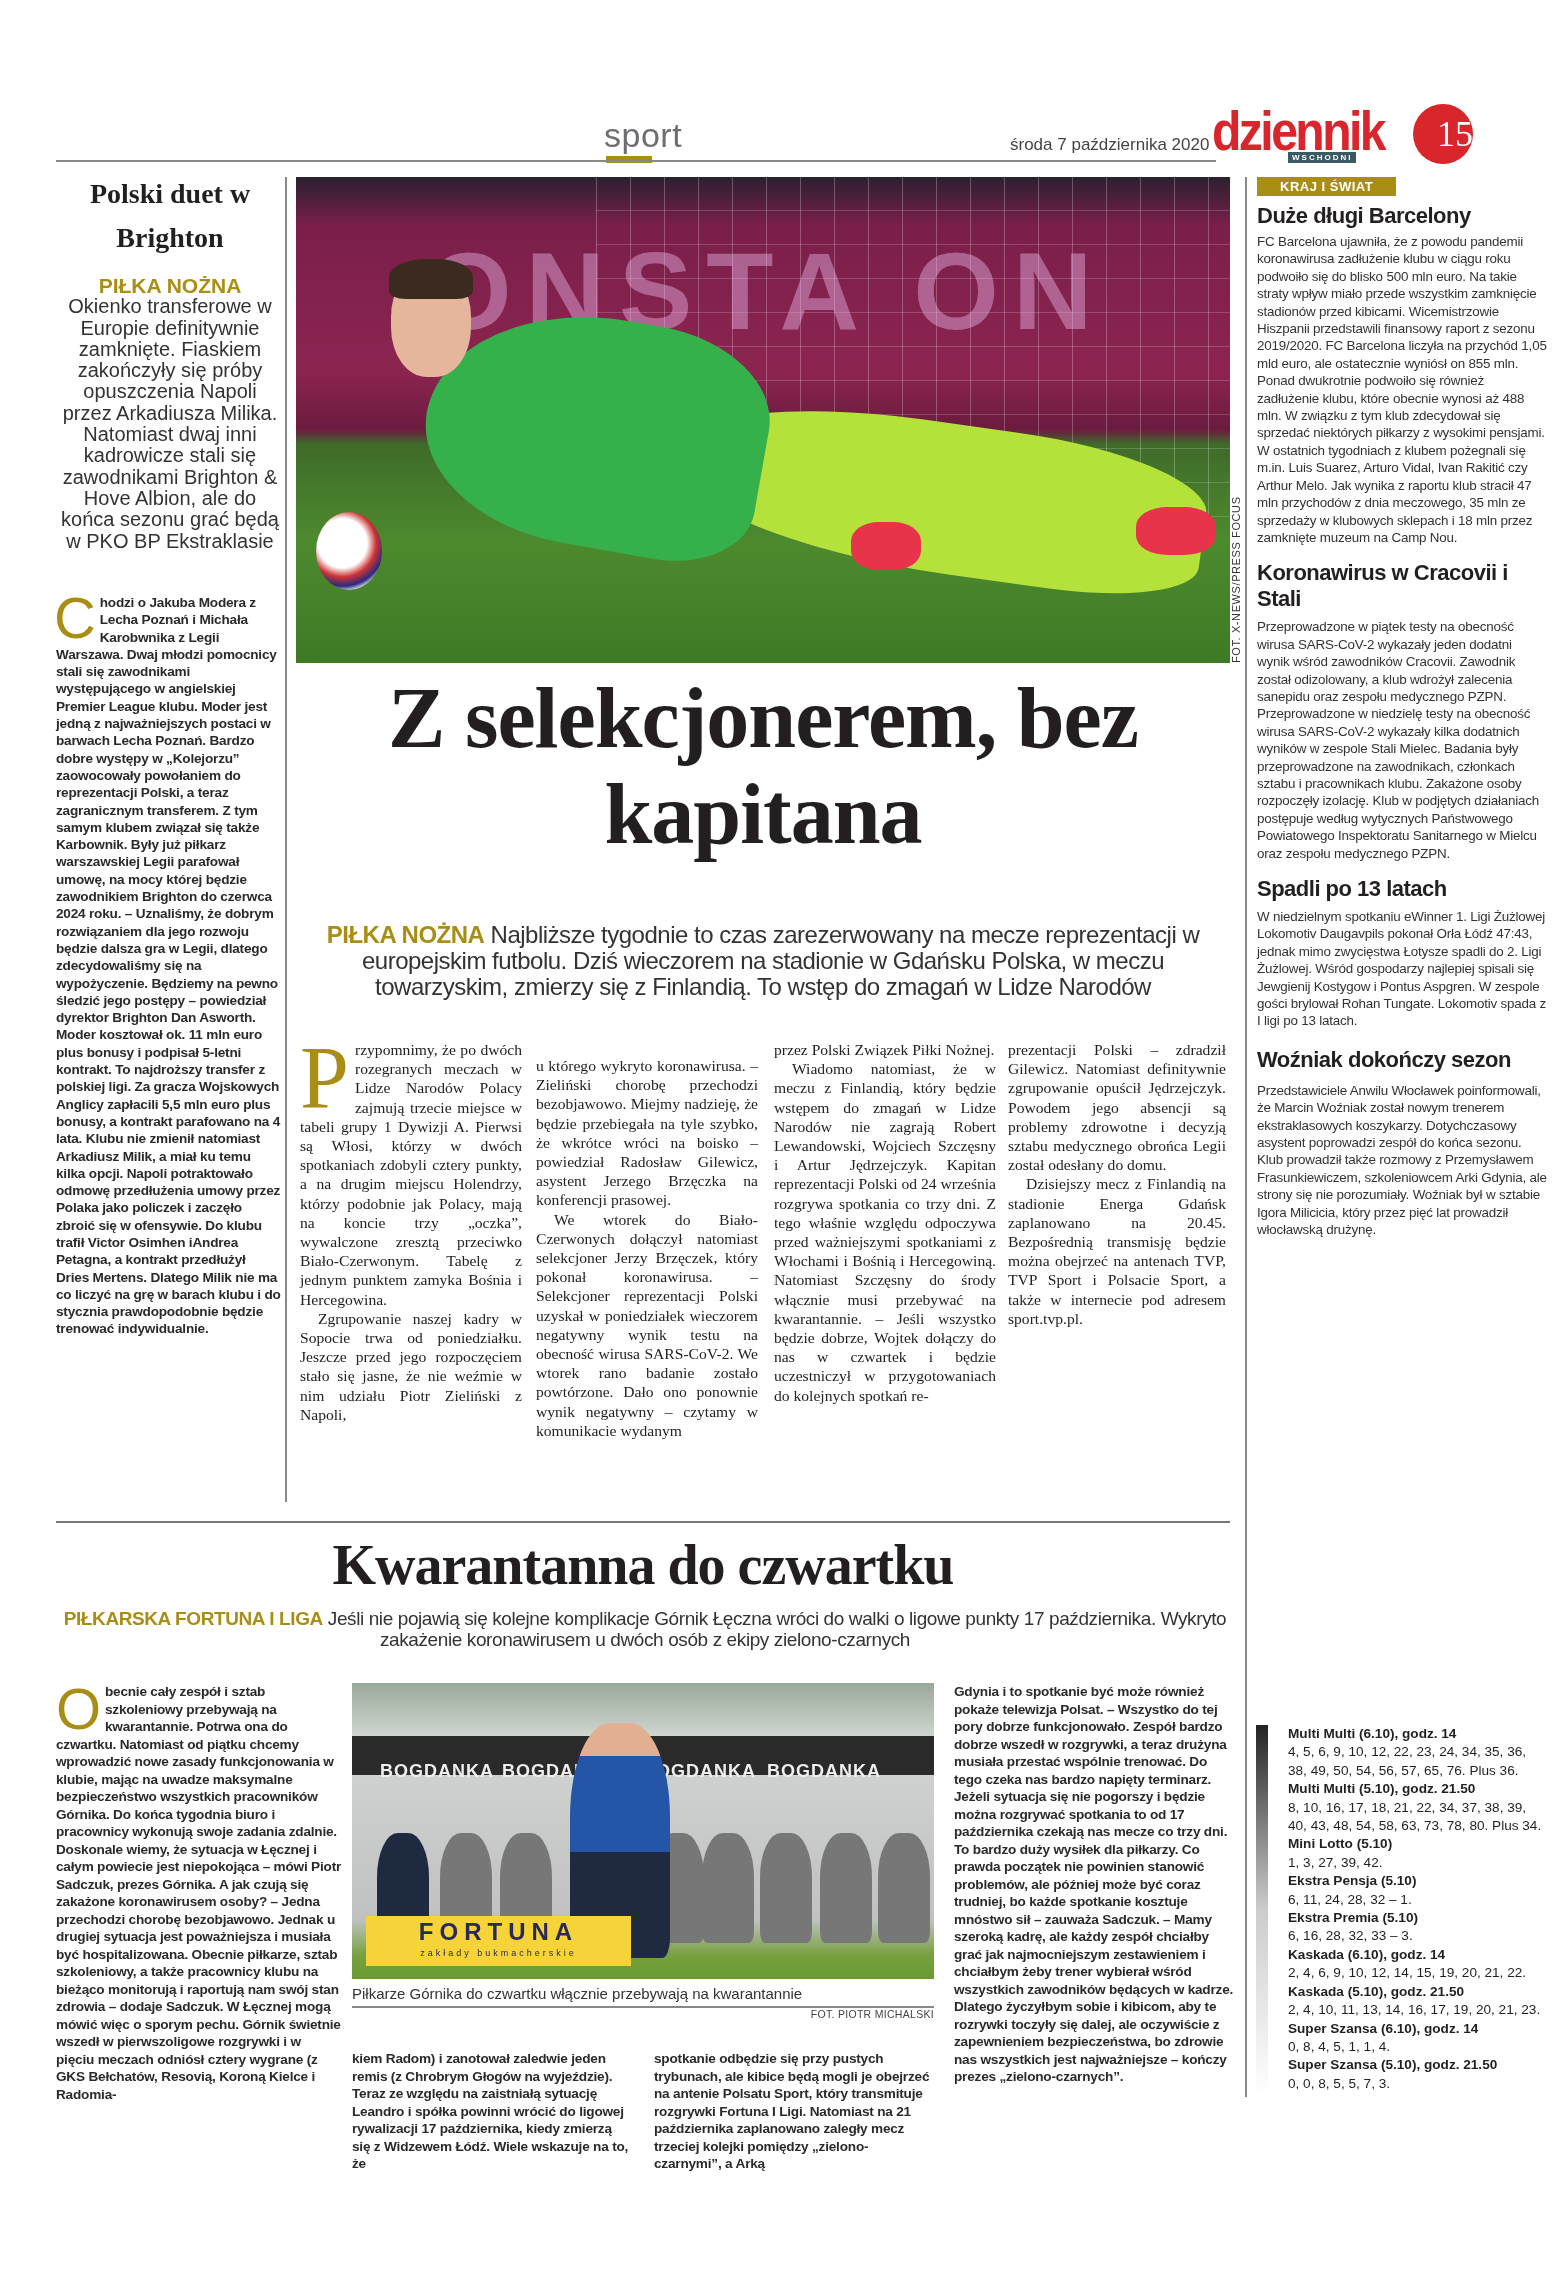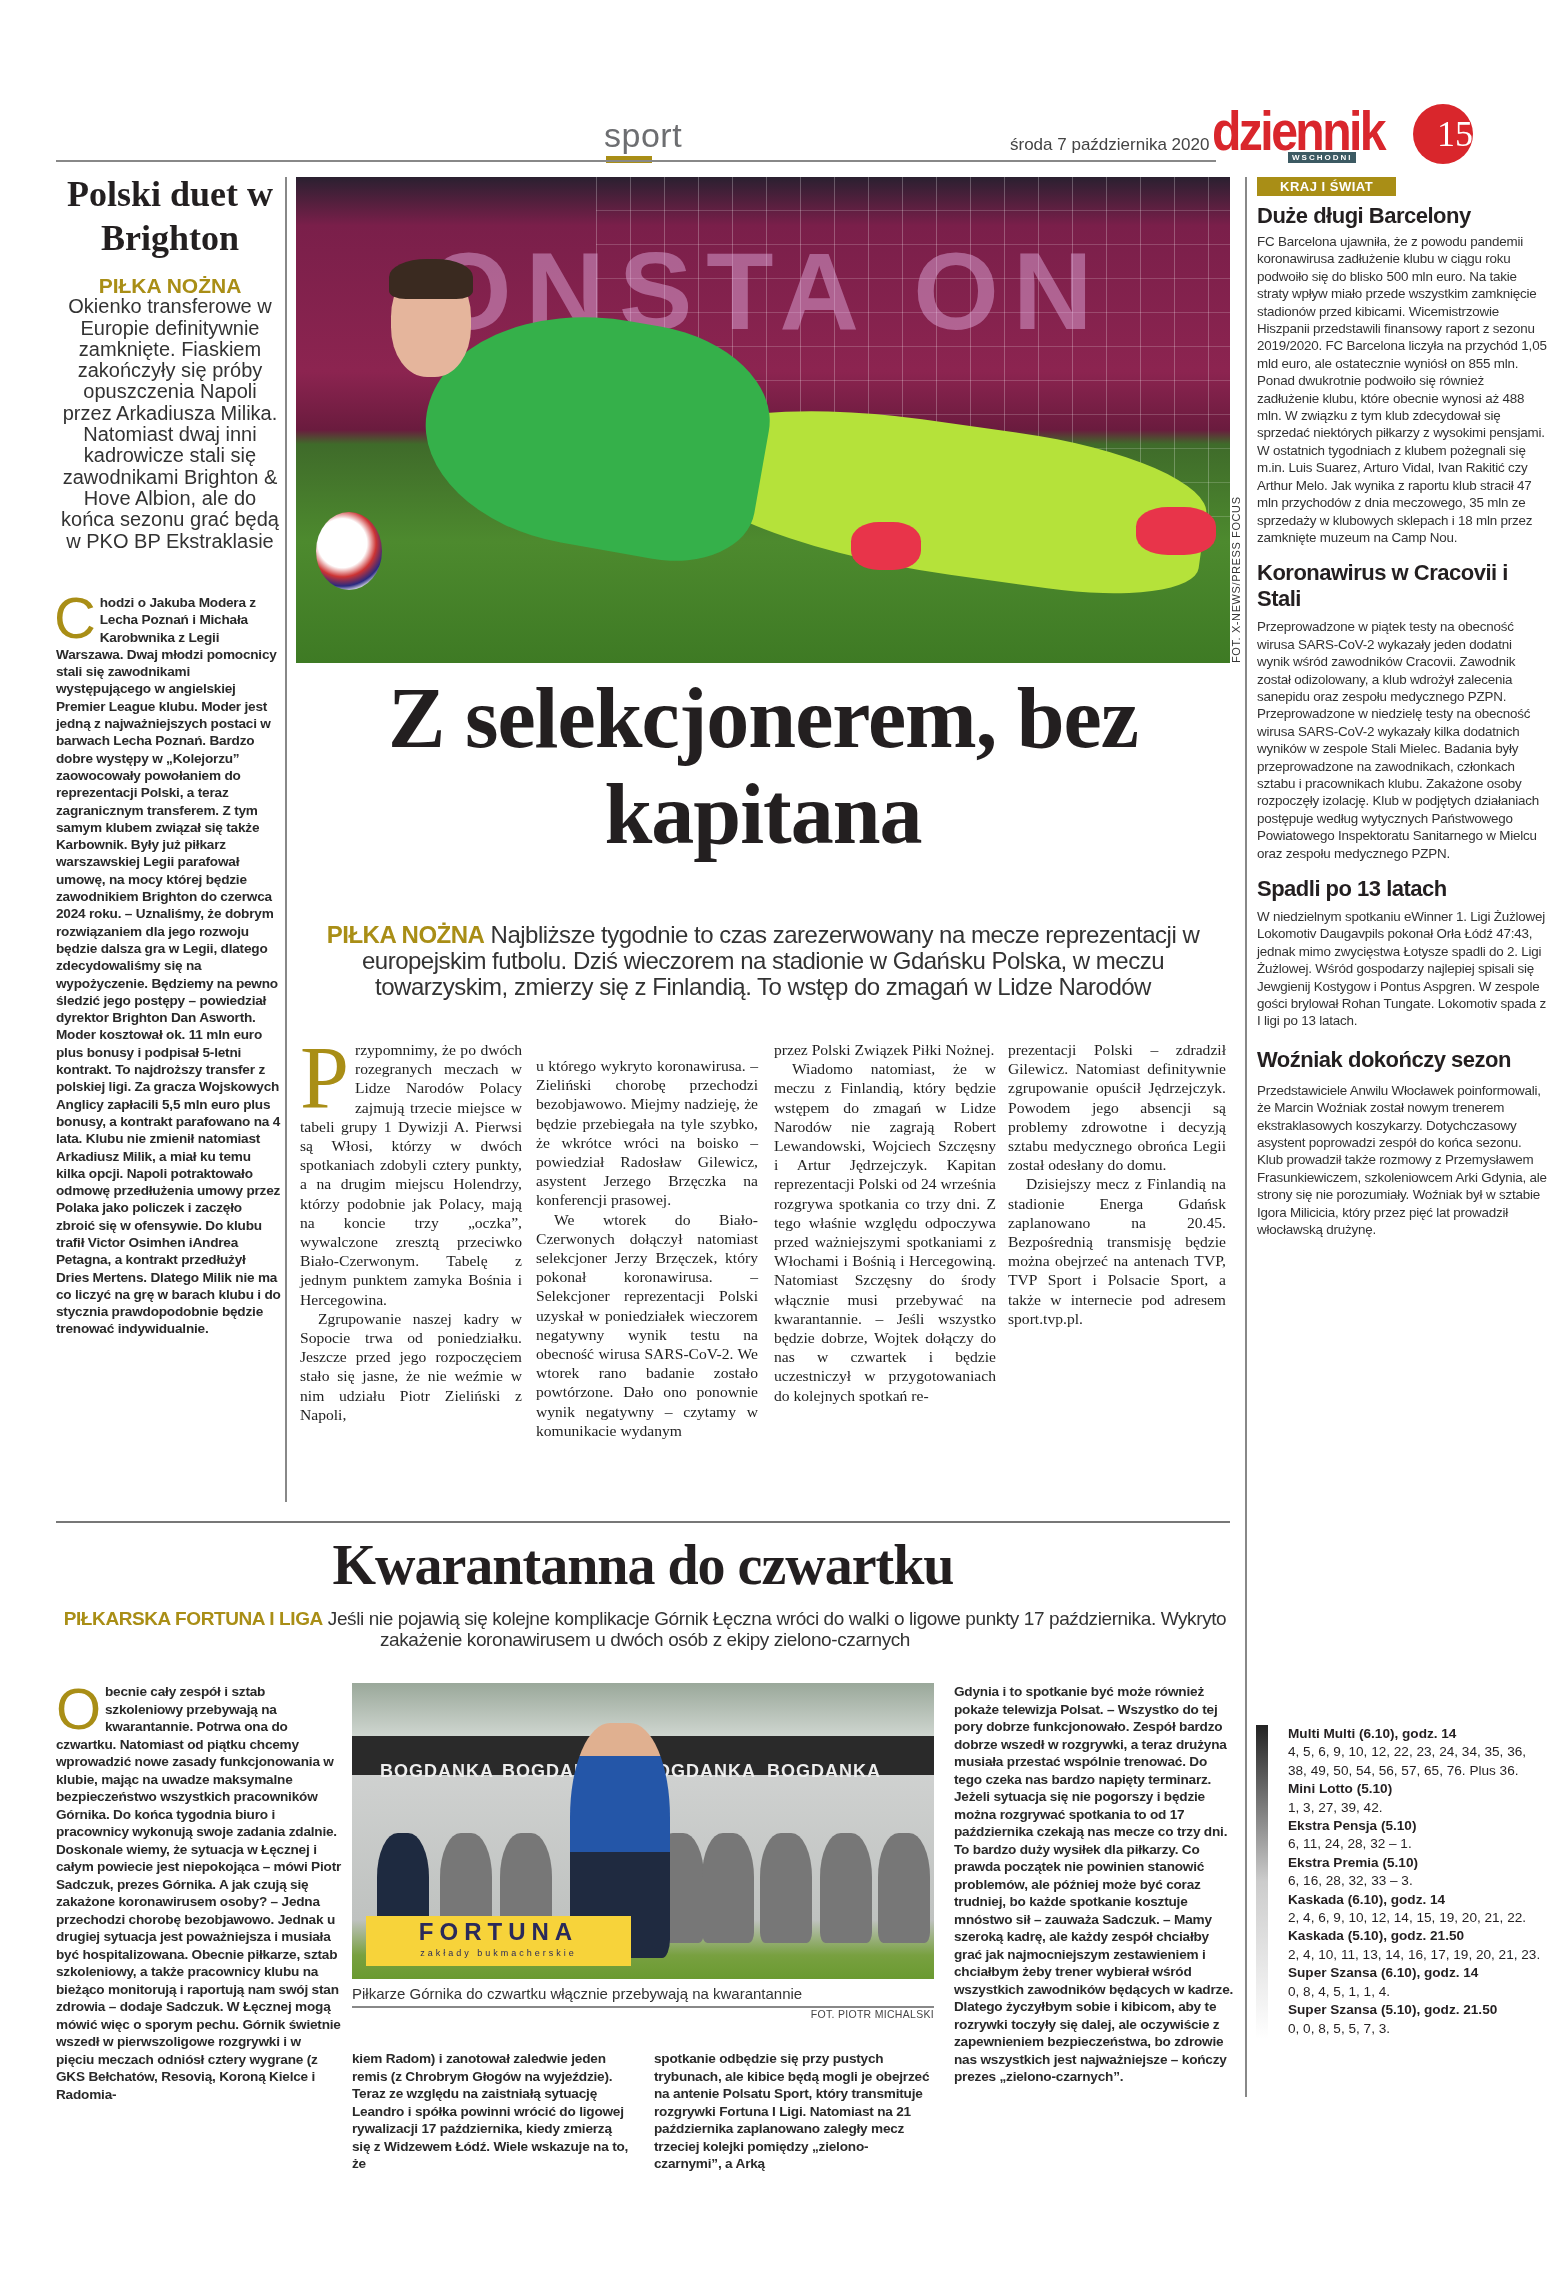--- a/index.html
+++ b/index.html
@@ -13,21 +13,21 @@
   .section-label { left: 604px; top: 116px; font-size: 34px; color: #6d6e71; font-weight: 300; letter-spacing: 0.5px; }
   .section-bar { left: 606px; top: 156px; width: 46px; height: 7px; background: #a98e16; }
   .header-rule { left: 56px; top: 160px; width: 1160px; height: 2px; background: #888; }
   .header-date { left: 1010px; top: 135px; font-size: 17px; color: #444; }
   .logo { left: 1212px; top: 103px; font-size: 56px; font-weight: 900; color: #d9262c; letter-spacing: -3px; line-height: 1; font-family: "Liberation Sans", sans-serif; transform: scaleX(0.86); transform-origin: left; }
   .logo-sub { left: 1288px; top: 152px; background: #3c5a63; color: #fff; font-size: 8px; padding: 1px 4px; letter-spacing: 2px; font-weight: bold; }
   .page-badge { left: 1413px; top: 104px; width: 60px; height: 60px; border-radius: 50%; background: #d9262c; color: #fff; font-size: 36px; text-align: right; line-height: 60px; }
 
   
   .vrule { width: 2px; background: #888; }
-  .left-title { left: 60px; top: 172px; width: 220px; text-align: center; font-size: 36px; line-height: 44px; font-weight: bold; }
+  .left-title { left: 60px; top: 172px; width: 220px; text-align: center; font-size: 28px; line-height: 44px; font-weight: bold; }
   .left-lead { left: 58px; top: 275px; width: 224px; text-align: center; font-size: 20px; line-height: 21.3px; color: #333; font-weight: 300; }
   .left-lead .kicker { font-weight: bold; color: #a98e16; display: block; font-size: 21px; }
   .left-body { left: 56px; top: 594px; width: 226px; font-size: 13.6px; line-height: 17.3px; font-weight: bold; color: #2a2a2a; letter-spacing: -0.2px; }
   .dropcap-c { float: left; font-size: 58px; line-height: 48px; color: #a98e16; margin: 0 4px 0 -2px; font-weight: 300; font-family: "Liberation Sans", sans-serif; }
 
   
   .photo-main { left: 296px; top: 177px; width: 934px; height: 486px; overflow: hidden;
     background: linear-gradient(180deg, #2a2030 0%, #7a1f4a 10%, #8c2450 40%, #6a1b3e 52%, #3f6b2a 55%, #4d8a2e 75%, #3e7a24 100%); padding-left: 36px; }
   .photo-main .net { position: absolute; inset: 0; background-image: linear-gradient(90deg, rgba(255,255,255,0.25) 1px, transparent 1px), linear-gradient(0deg, rgba(255,255,255,0.18) 1px, transparent 1px); background-size: 34px 34px; left: 300px; top: 0; height: 340px; }
   .photo-main .keeper-body { position: absolute; left: 130px; top: 140px; width: 340px; height: 230px; background: #35b04a; border-radius: 60% 40% 30% 50%; transform: rotate(10deg); }
@@ -152,20 +152,24 @@
   <div style="margin-top:14px;">
     <h3 class="rs-h" style="line-height:32px;">Woźniak dokończy sezon</h3>
     <p class="rs-p" style="margin-top:6px;">Przedstawiciele Anwilu Włocławek poinformowali, że Marcin Woźniak został nowym trenerem ekstraklasowych koszykarzy. Dotychczasowy asystent poprowadzi zespół do końca sezonu. Klub prowadził także rozmowy z Przemysławem Frasunkiewiczem, szkoleniowcem Arki Gdynia, ale strony się nie porozumiały. Woźniak był w sztabie Igora Milicicia, który przez pięć lat prowadził włocławską drużynę.</p>
   </div>
 </div>
 
 <div class="abs lotto">
   <div>
       <div class="lh">Multi Multi (6.10), godz. 14</div>
       <div>4, 5, 6, 9, 10, 12, 22, 23, 24, 34, 35, 36, 38, 49, 50, 54, 56, 57, 65, 76. Plus 36.</div>
+    </div>
+  <div>
+      <div class="lh">Multi Multi (5.10), godz. 21.50</div>
+      <div>8, 10, 16, 17, 18, 21, 22, 34, 37, 38, 39, 40, 43, 48, 54, 58, 63, 73, 78, 80. Plus 34.</div>
     </div>
   <div>
       <div class="lh">Mini Lotto (5.10)</div>
       <div>1, 3, 27, 39, 42.</div>
     </div>
   <div>
       <div class="lh">Ekstra Pensja (5.10)</div>
       <div>6, 11, 24, 28, 32 – 1.</div>
     </div>
   <div>

